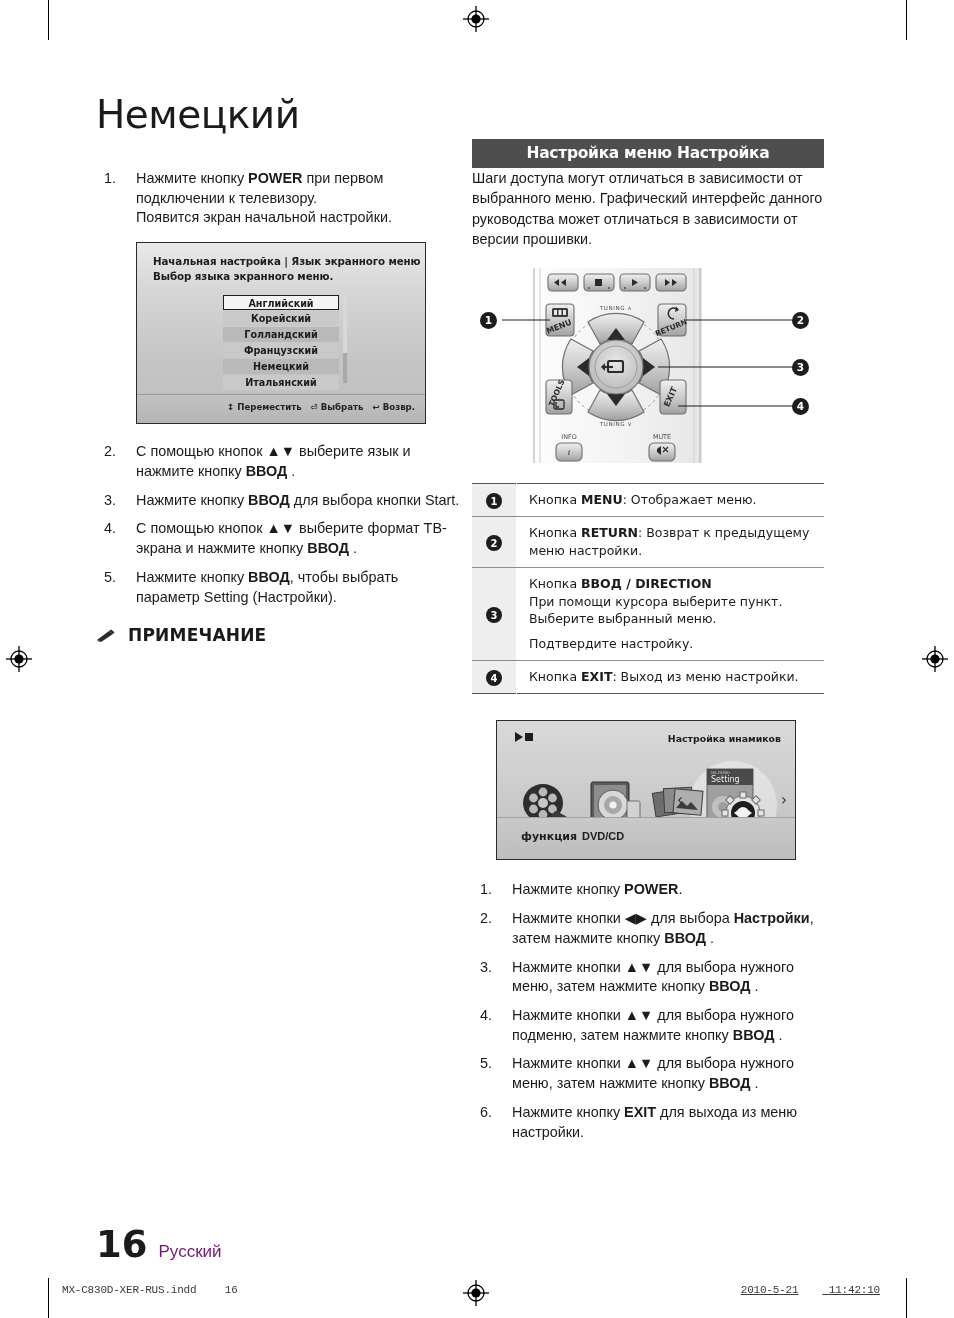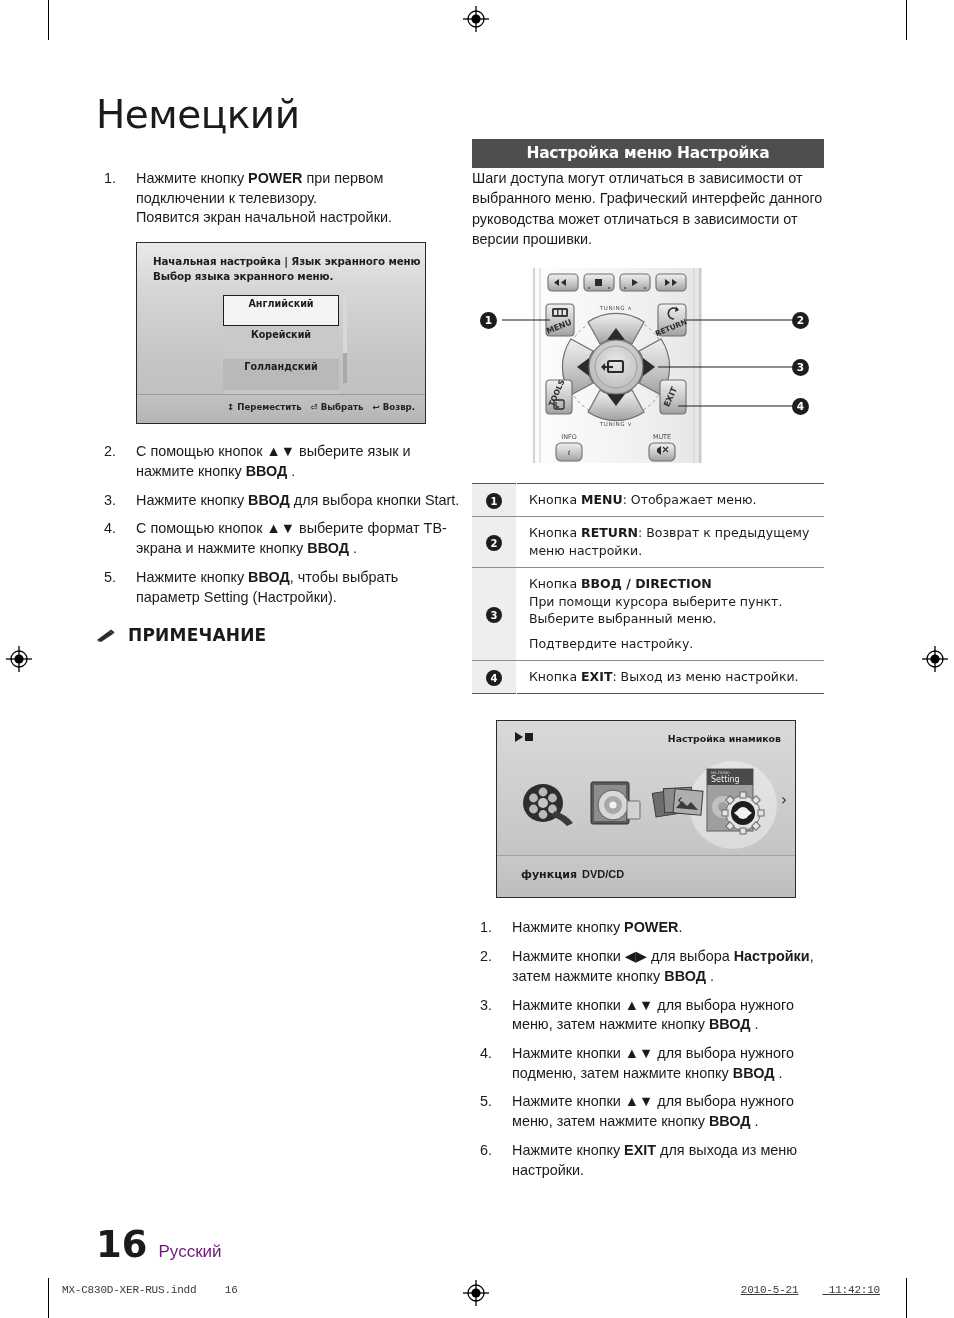--- a/index.html
+++ b/index.html
@@ -132,21 +132,21 @@
     font-size: 10.3px; font-weight: bold; color: #1d1d1d;
     font-family: "DejaVu Sans", sans-serif;
     letter-spacing: -0.1px;
   }
   .lang-list {
     position: absolute;
     left: 86px; top: 52px;
     width: 116px;
   }
   .lang-item {
-    height: 31px;
+    height: 15px;
     line-height: 15px;
     text-align: center;
     font-size: 9.6px;
     font-weight: bold;
     color: #1d1d1d;
     font-family: "DejaVu Sans", sans-serif;
     background: #b9b9b9;
     margin-bottom: 1px;
     box-sizing: border-box;
   }
@@ -239,21 +239,21 @@
     align-items: center; justify-content: center;
     font-family: "DejaVu Sans", sans-serif;
   }
   .desc-line { display: block; }
   .desc-gap { margin-top: 7px; }
 
   
   .tv-shot2 {
     position: relative;
     margin: 26px 0 12px 24px;
-    width: 300px; height: 178px;
+    width: 300px; height: 140px;
     border: 1px solid #2b2b2b;
     background: linear-gradient(180deg,#d9d9d9 0%,#cfcfcf 40%,#c4c4c4 78%,#bcbcbc 100%);
     box-sizing: border-box;
     overflow: hidden;
   }
   .tv2-title {
     position: absolute;
     right: 14px; top: 12px;
     font-size: 9.4px; font-weight: bold; color: #1d1d1d;
     font-family: "DejaVu Sans", sans-serif;

